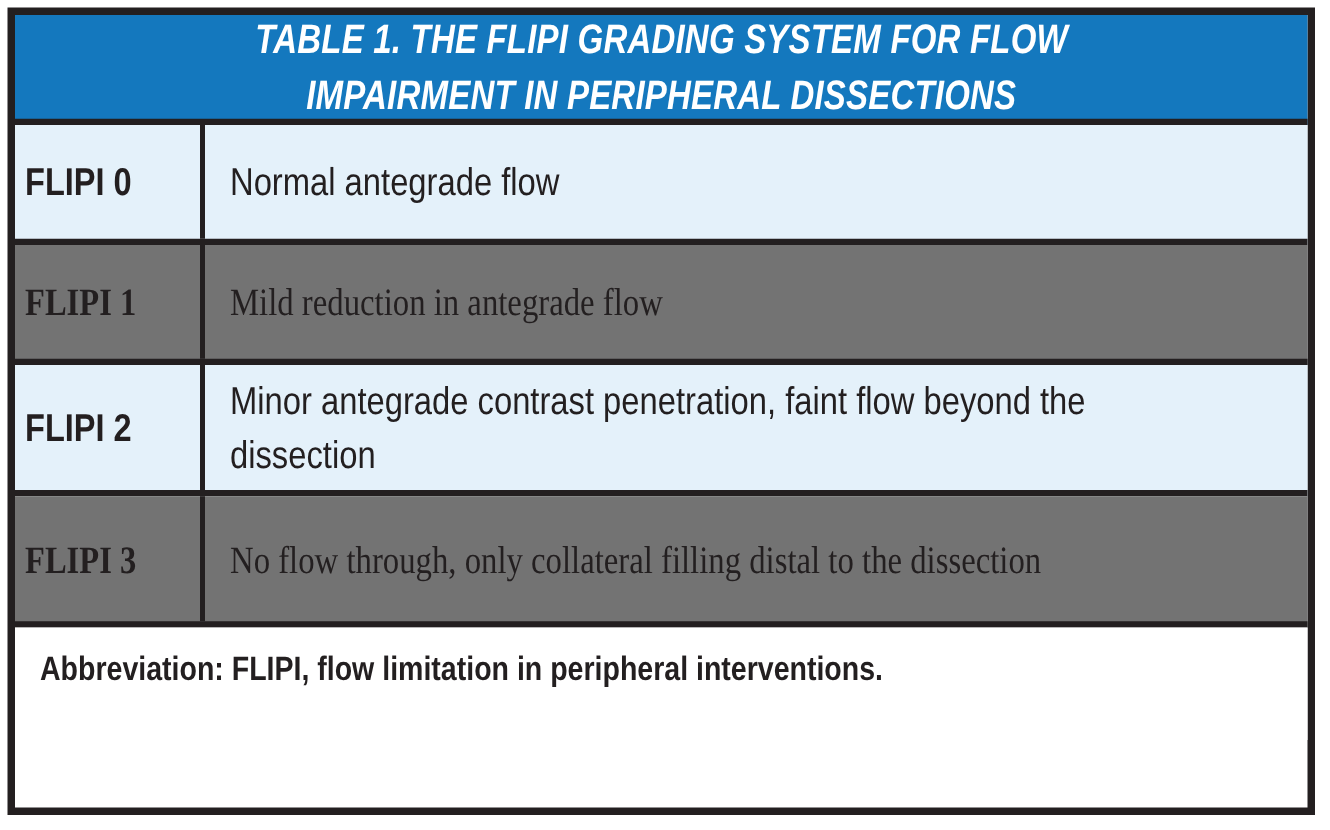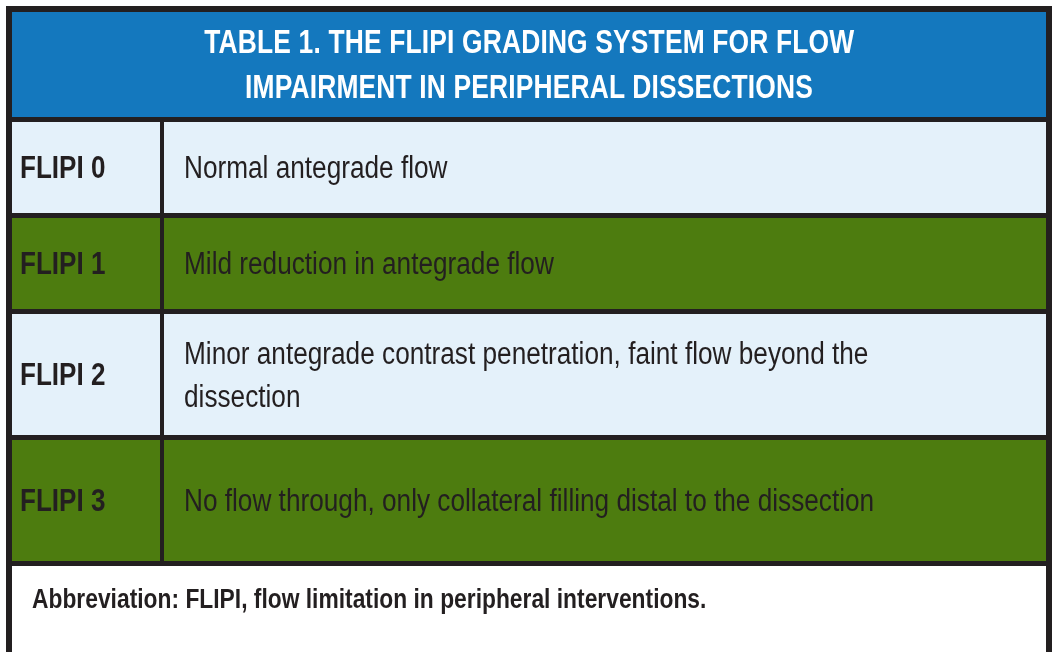--- a/index.html
+++ b/index.html
@@ -25,26 +25,27 @@
     background: #ffffff;
   }
 
   
   .tbl-header {
     background: #1478be;
     color: #ffffff;
     text-align: center;
     padding: 9px 30px 11px 30px;
     box-sizing: border-box;
-    height: 110px;
+    height: 88px;
     display: flex;
     flex-direction: column;
     align-items: center;
     justify-content: center;
     border-bottom: 5px solid #231f20;
+    font-style: italic;
   }
   .tbl-header .hline {
     font-weight: bold;
     font-size: 33px;
     line-height: 45px;
     letter-spacing: 0.2px;
     transform: scaleX(0.80);
     transform-origin: center center;
     white-space: nowrap;
   }
@@ -53,24 +54,24 @@
   .rows {
     display: block;
   }
   .row {
     display: flex;
     align-items: stretch;
     border-bottom: 5px solid #231f20;
     box-sizing: border-box;
   }
   .row.shaded  { background: #e4f1fa; }
-  .row.plain   { background: #4d7c0f; }
+  .row.plain   { background: #737373; font-family: Liberation Serif, serif; }
 
   .row.h1 { height: 96px; }
-  .row.h2 { height: 126px; }
+  .row.h2 { height: 105px; }
 
   .cell-label {
     width: 152px;
     min-width: 152px;
     box-sizing: border-box;
     border-right: 4px solid #231f20;
     display: flex;
     align-items: center;
     padding-left: 8px;
   }

